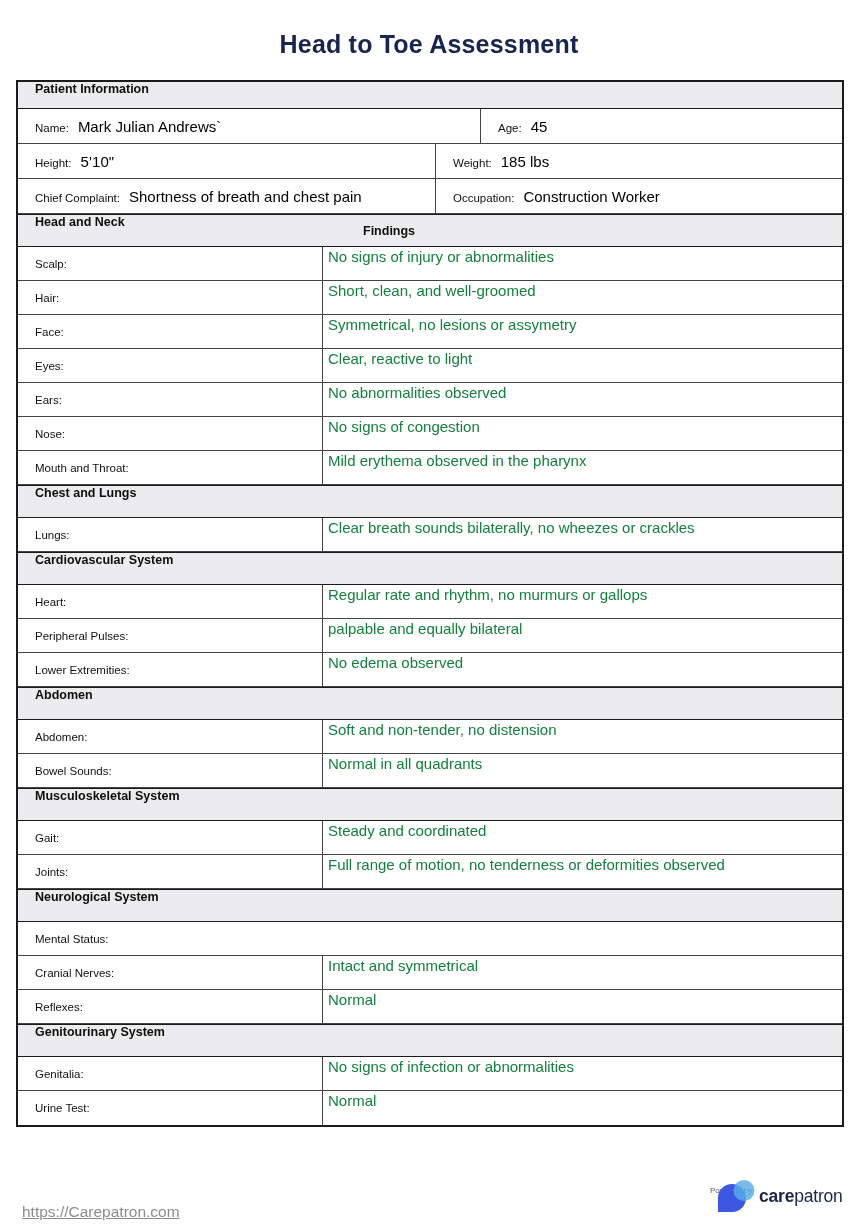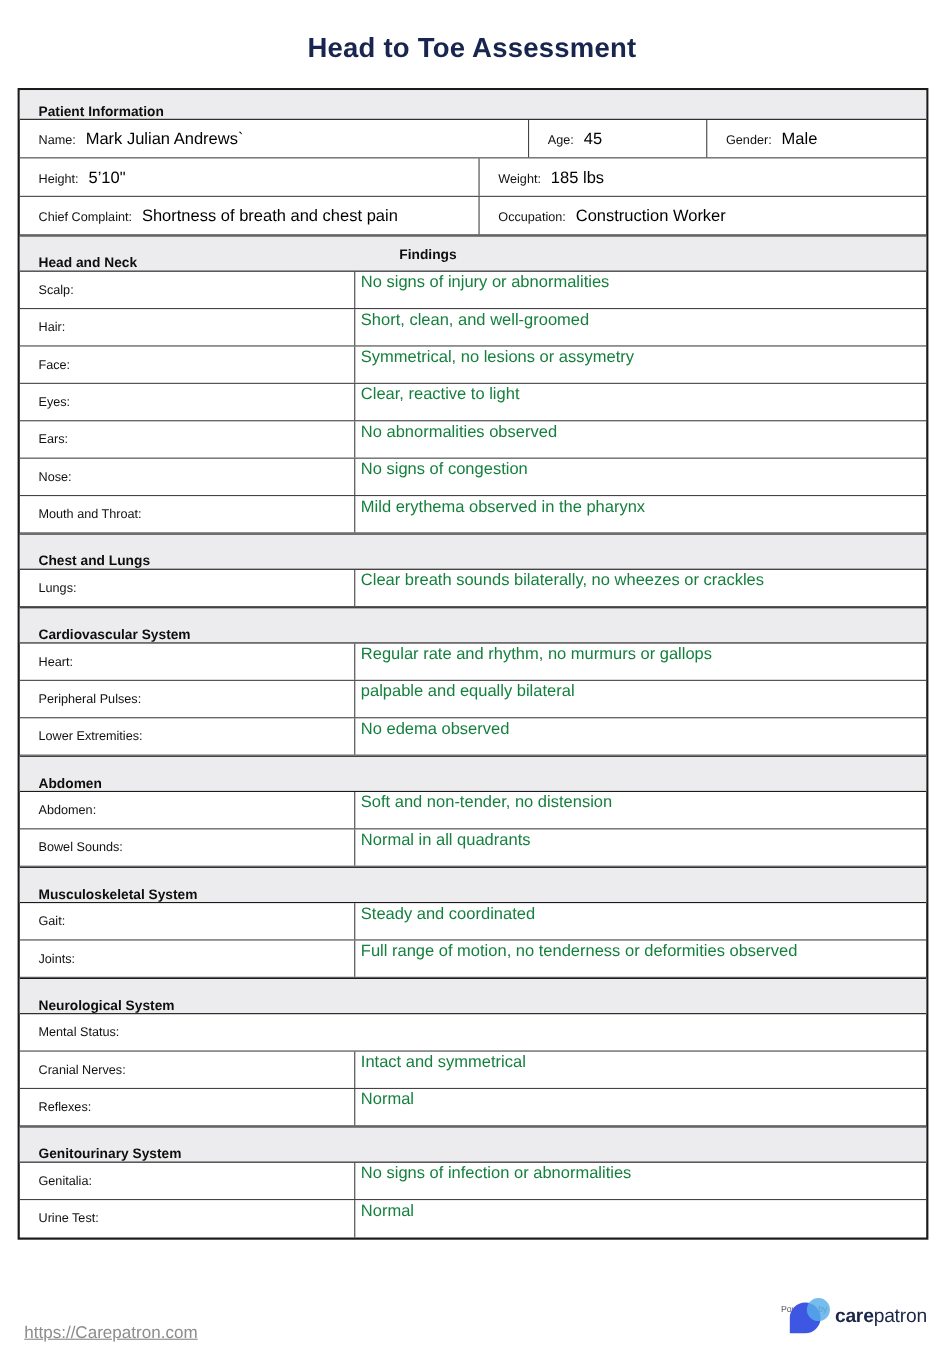--- a/index.html
+++ b/index.html
@@ -25,21 +25,21 @@
     color:var(--title-color);letter-spacing:0.2px;
   }
   .assessment-table{
     position:absolute;top:80px;left:16px;width:828px;
     border:2px solid var(--border-strong);
     background:#fff;
   }
   .row{display:flex;align-items:stretch;border-bottom:1px solid var(--border-light);}
   .header-row{
     height:33px;background:var(--header-bg);
-    align-items:flex-end;font-weight:bold;font-size:12.5px;color:#0e0e0e;
+    align-items:flex-start;font-weight:bold;font-size:12.5px;color:#0e0e0e;
     padding-left:17px;border-top:1px solid var(--border-strong);
     border-bottom:1px solid var(--border-strong);
     position:relative;
   }
   .header-row.first{height:27px;border-top:none;}
   .findings-label{position:absolute;left:345px;top:50%;transform:translateY(-50%);}
   .pi-row{height:35px;}
   .data-row{height:34px;}
   .cell{display:flex;align-items:center;padding-left:17px;overflow:hidden;}
   .cell + .cell{border-left:1px solid var(--border-light);}
@@ -94,26 +94,20 @@
           <span class="lbl">Name:</span>
           <span class="val">Mark Julian Andrews`</span>
         </span>
       </div>
       <div class="cell w-age">
         <span class="pair">
           <span class="lbl">Age:</span>
           <span class="val">45</span>
         </span>
       </div>
-      <div class="cell flex1">
-        <span class="pair">
-          <span class="lbl">Gender:</span>
-          <span class="val">Male</span>
-        </span>
-      </div>
     </div>
 
     <div class="row pi-row">
       <div class="cell w-half">
         <span class="pair">
           <span class="lbl">Height:</span>
           <span class="val">5’10"</span>
         </span>
       </div>
       <div class="cell flex1">

